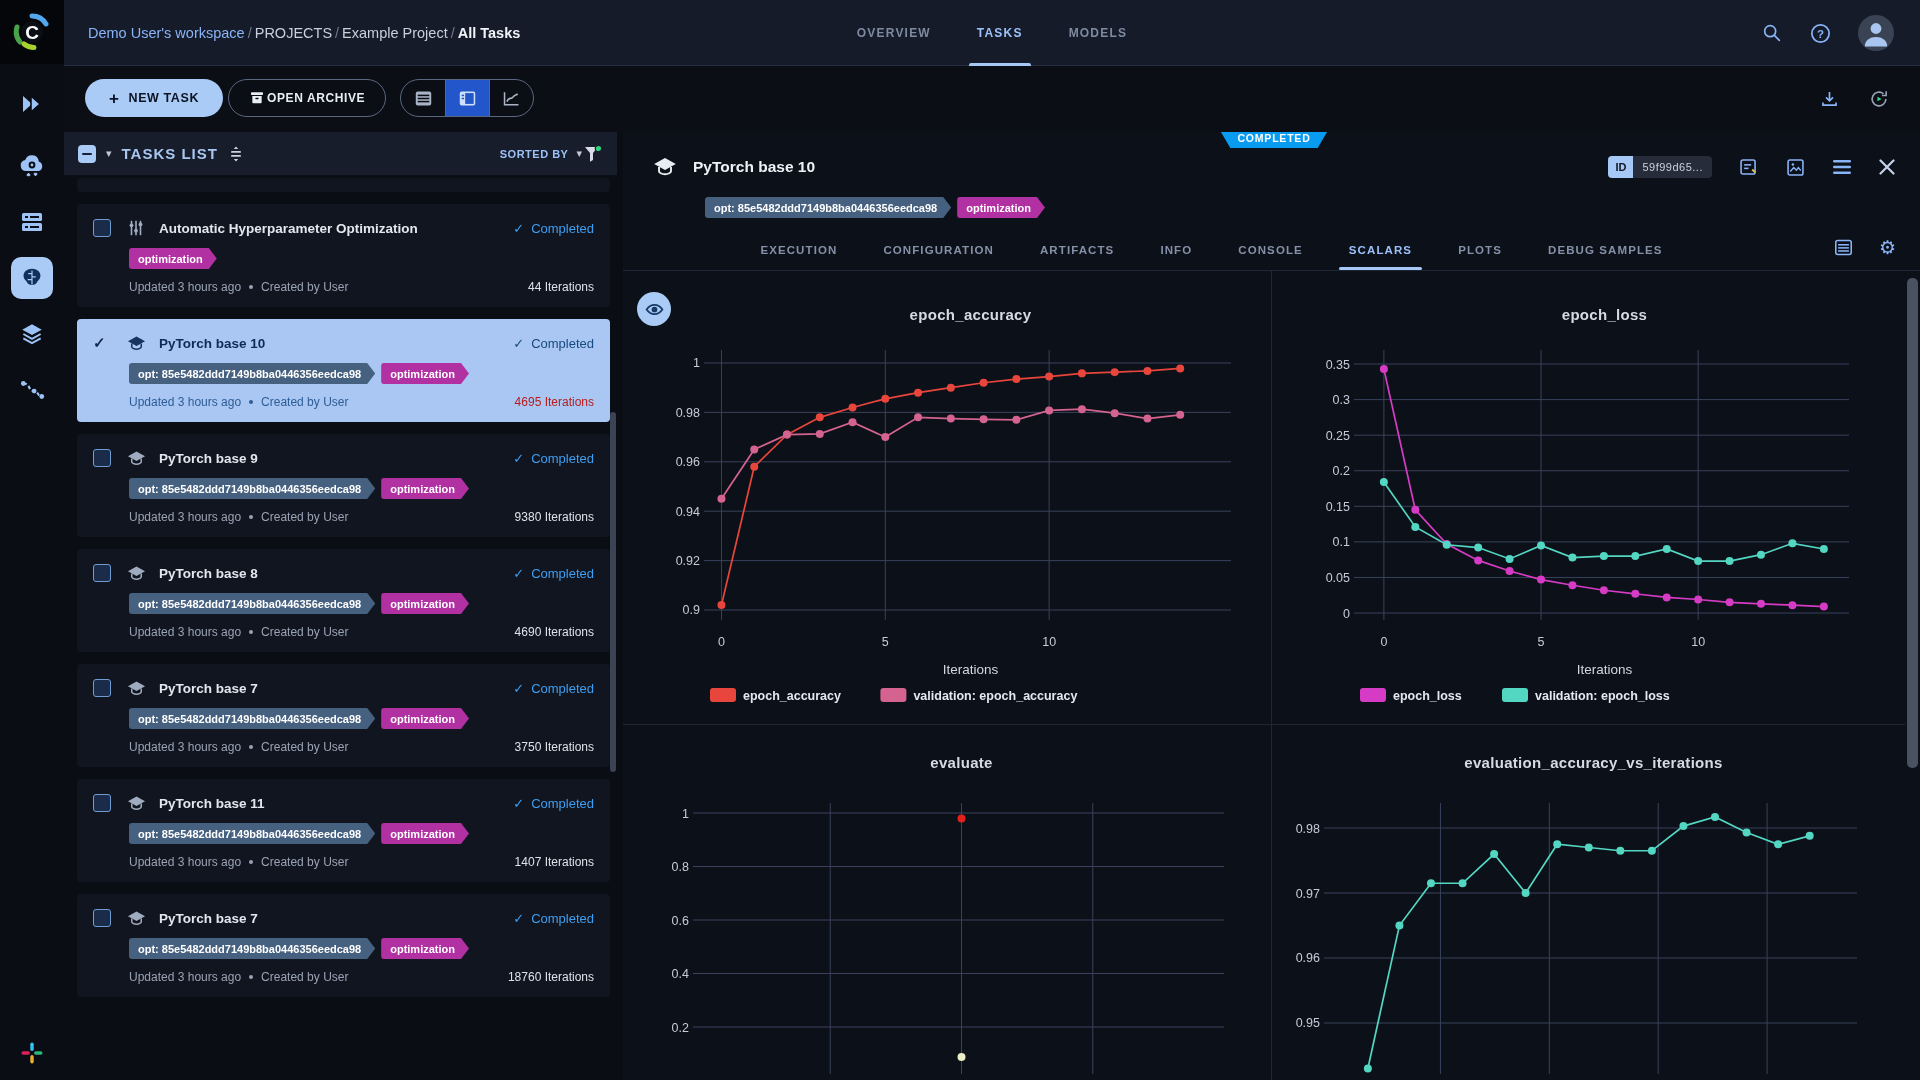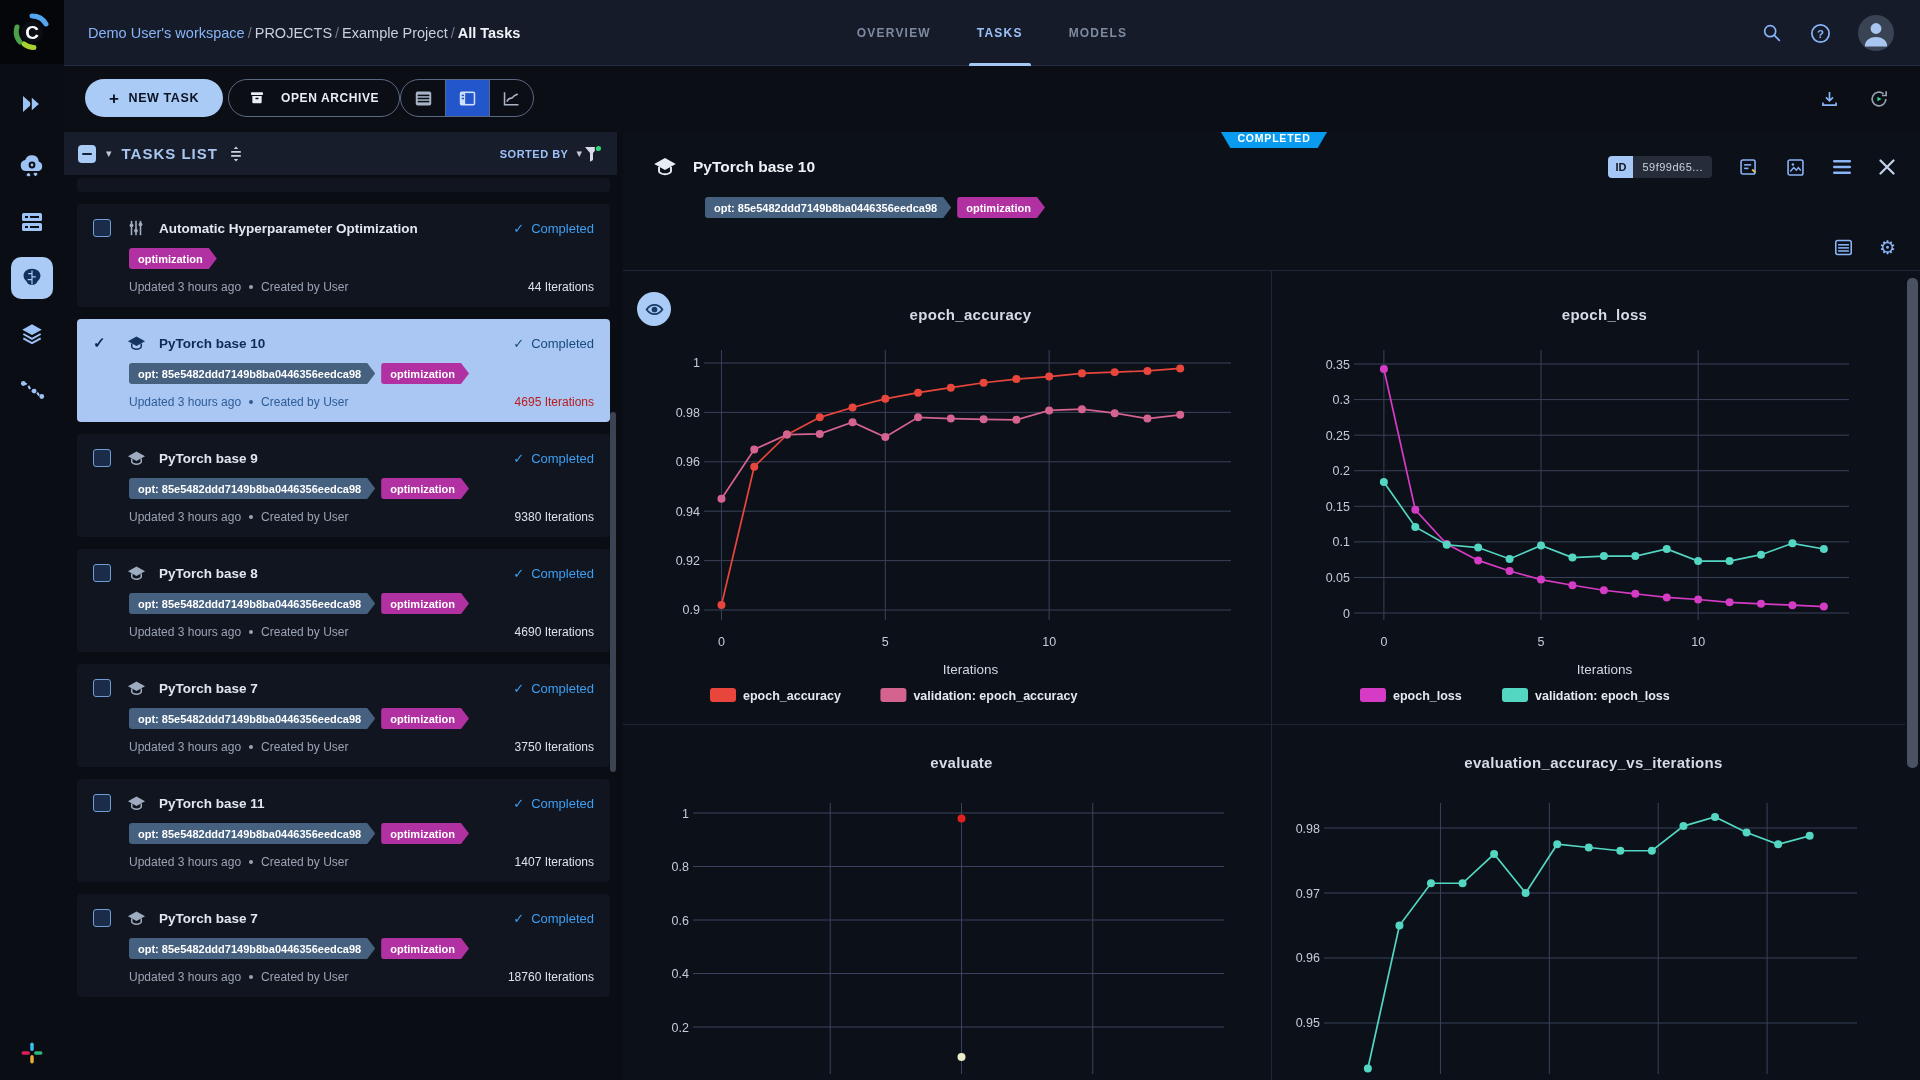--- a/index.html
+++ b/index.html
@@ -35,21 +35,21 @@
     display:flex; align-items:center; justify-content:center; }
 
   
   .toolbar { position:fixed; left:64px; top:66px; right:0; height:66px; background:#0b0e15; z-index:30; }
   .btn-newtask { position:absolute; left:21px; top:13px; height:38px; border-radius:19px; background:#a9cbf5;
     color:#0c1322; font-weight:bold; font-size:12.5px; letter-spacing:.6px; display:flex; align-items:center;
     gap:9px; padding:0 24px; cursor:pointer; }
   .btn-newtask .plus { font-size:17px; font-weight:bold; line-height:1; }
   .btn-archive { position:absolute; left:164px; top:13px; height:38px; border-radius:19px; border:1px solid #5a6882;
     color:#e9edf4; font-weight:bold; font-size:12px; letter-spacing:.6px; display:flex; align-items:center;
-    gap:16px; padding:0 20px; cursor:pointer; }
+    gap:2px; padding:0 20px; cursor:pointer; }
   .view-toggle { position:absolute; left:336px; top:13px; height:38px; border:1px solid #5a6882; border-radius:19px;
     display:flex; overflow:hidden; }
   .vt-cell { width:44px; display:flex; align-items:center; justify-content:center; cursor:pointer; }
   .vt-cell + .vt-cell { border-left:1px solid #5a6882; }
   .vt-cell.active { background:#2356cb; }
   .toolbar-right { position:absolute; right:30px; top:0; height:66px; display:flex; align-items:center; gap:28px; }
 
   
   .tasks-panel { position:fixed; left:64px; top:132px; width:553px; bottom:0; background:#0a0d13; z-index:20; }
   .tp-header { height:43px; background:#171d2b; display:flex; align-items:center; padding:0 14px; gap:10px; }
@@ -556,20 +556,30 @@
         <svg width="18" height="18" viewBox="0 0 18 18">
             <path d="M2.5 2.5 L15.5 15.5 M15.5 2.5 L2.5 15.5" stroke="#c4d3ec" stroke-width="2.2" stroke-linecap="round"></path>
           </svg>
       </span>
     </span>
   </div>
 
   <div class="d-tags" id="d-tags">
       <span class="tag slate">opt: 85e5482ddd7149b8ba0446356eedca98</span>
       <span class="tag magenta">optimization</span>
+    </div>
+  <div class="d-tabs" id="d-tabs">
+      <div class="d-tab">EXECUTION</div>
+      <div class="d-tab">CONFIGURATION</div>
+      <div class="d-tab">ARTIFACTS</div>
+      <div class="d-tab">INFO</div>
+      <div class="d-tab">CONSOLE</div>
+      <div class="d-tab active">SCALARS</div>
+      <div class="d-tab">PLOTS</div>
+      <div class="d-tab">DEBUG SAMPLES</div>
     </div>
   <div class="d-tab-icons">
     <span>
       <svg width="19" height="17" viewBox="0 0 24 22">
           <rect x="2" y="2" width="20" height="18" rx="2.5" stroke="#8ab4f8" stroke-width="2" fill="none"></rect>
           <rect x="5" y="6.5" width="14" height="2" fill="#8ab4f8"></rect>
           <rect x="5" y="10.5" width="14" height="2" fill="#8ab4f8"></rect>
           <rect x="5" y="14.5" width="14" height="2" fill="#8ab4f8"></rect>
         </svg>
     </span>

